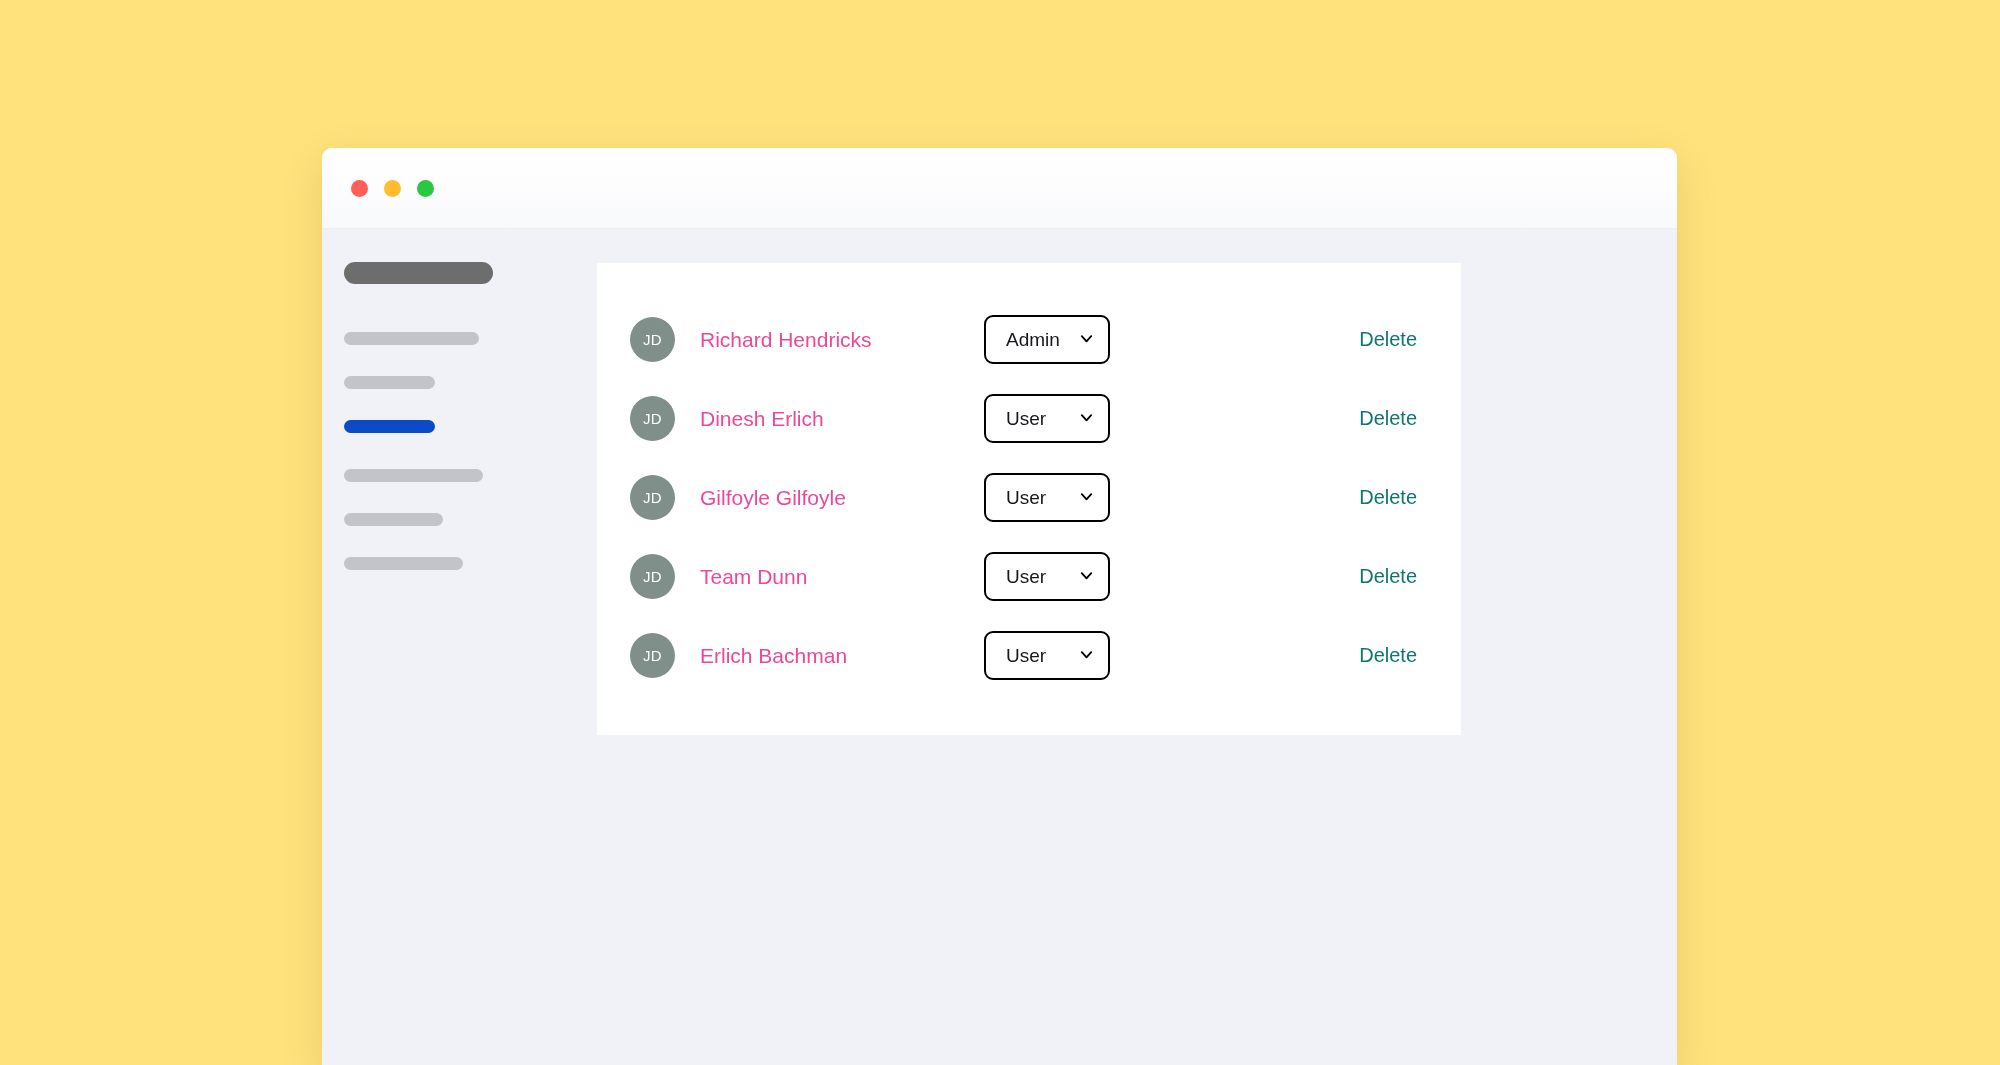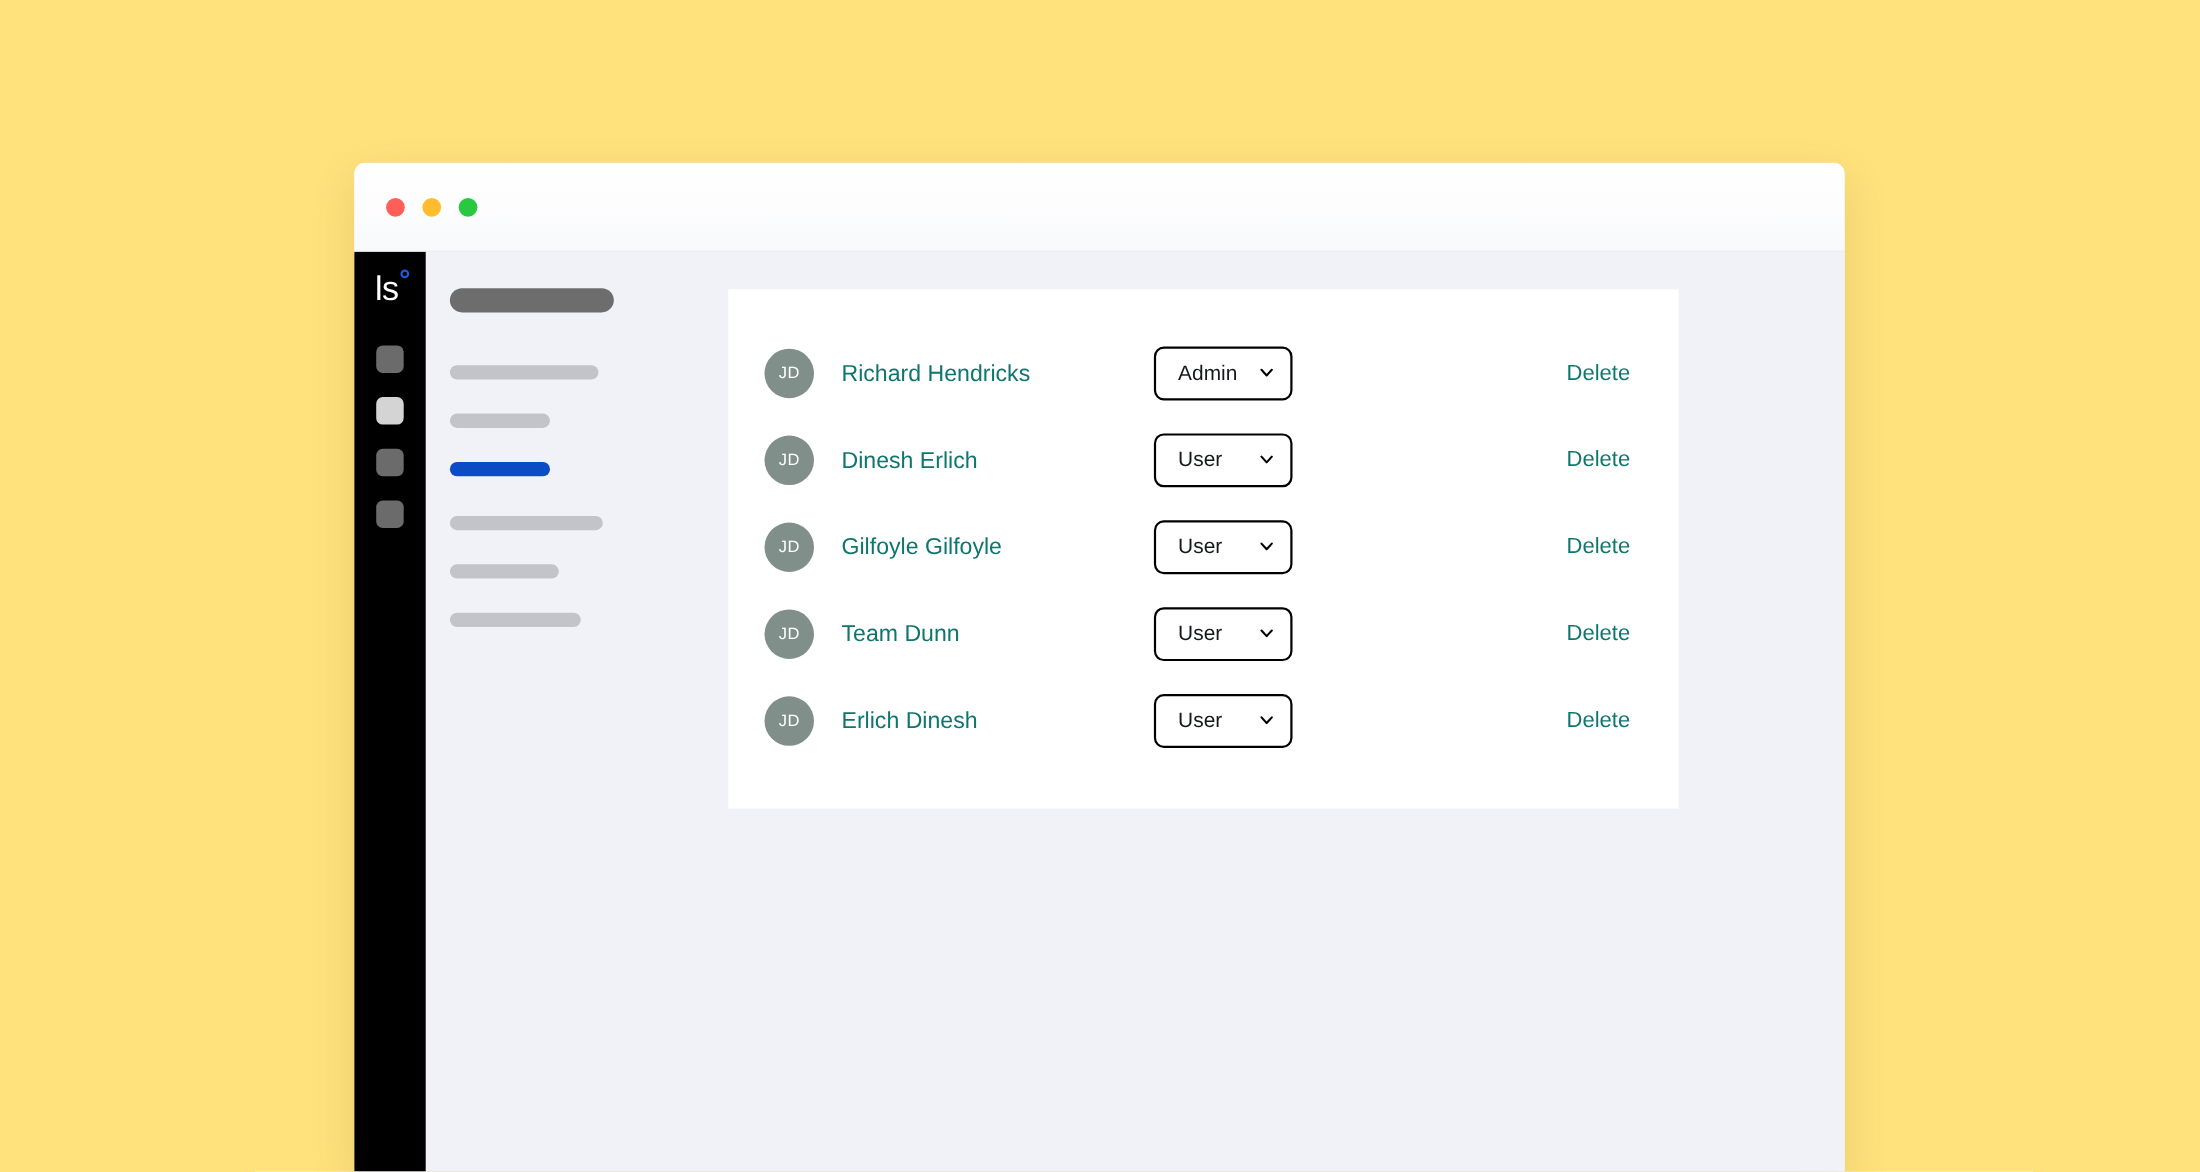--- a/index.html
+++ b/index.html
@@ -165,21 +165,21 @@
     align-items: center;
     justify-content: center;
     font-size: 15px;
     letter-spacing: 0.3px;
     flex: 0 0 45px;
   }
 
   .member-name {
     margin-left: 25px;
     font-size: 21px;
-    color: #0f766e;
+    color: #ec4899;
     width: 240px;
     flex: 0 0 240px;
   }
 
   .role-select {
     position: relative;
     width: 126px;
     flex: 0 0 126px;
     height: 49px;
     border: 2.5px solid #000000;
@@ -224,30 +224,20 @@
   <div class="titlebar">
     <div class="traffic">
       <span class="dot" style="background:#FF5F57"></span>
       <span class="dot" style="background:#FFBD2E"></span>
       <span class="dot" style="background:#28C840"></span>
     </div>
   </div>
 
   <div class="app-body">
 
-    <div class="rail">
-      <div class="logo">
-        <span>ls</span>
-        <span class="logo-dot"></span>
-      </div>
-      <div class="rail-icon"></div>
-      <div class="rail-icon active"></div>
-      <div class="rail-icon"></div>
-      <div class="rail-icon"></div>
-    </div>
 
     <div class="subnav">
       <div class="bar title"></div>
       <div class="bar r1"></div>
       <div class="bar r2"></div>
       <div class="bar r3"></div>
       <div class="bar r4"></div>
       <div class="bar r5"></div>
       <div class="bar r6"></div>
     </div>
@@ -307,21 +297,21 @@
               <svg width="15" height="15" viewBox="0 0 16 16">
                   <path d="M3 5.5 L8 11 L13 5.5" fill="none" stroke="#000" stroke-width="2" stroke-linecap="round" stroke-linejoin="round"></path>
                 </svg>
             </span>
           </div>
           <span class="delete-link">Delete</span>
         </div>
 
         <div class="team-row">
           <div class="avatar">JD</div>
-          <div class="member-name">Erlich Dinesh</div>
+          <div class="member-name">Erlich Bachman</div>
           <div class="role-select">
             <span class="value">User</span>
             <span class="chev">
               <svg width="15" height="15" viewBox="0 0 16 16">
                   <path d="M3 5.5 L8 11 L13 5.5" fill="none" stroke="#000" stroke-width="2" stroke-linecap="round" stroke-linejoin="round"></path>
                 </svg>
             </span>
           </div>
           <span class="delete-link">Delete</span>
         </div>

